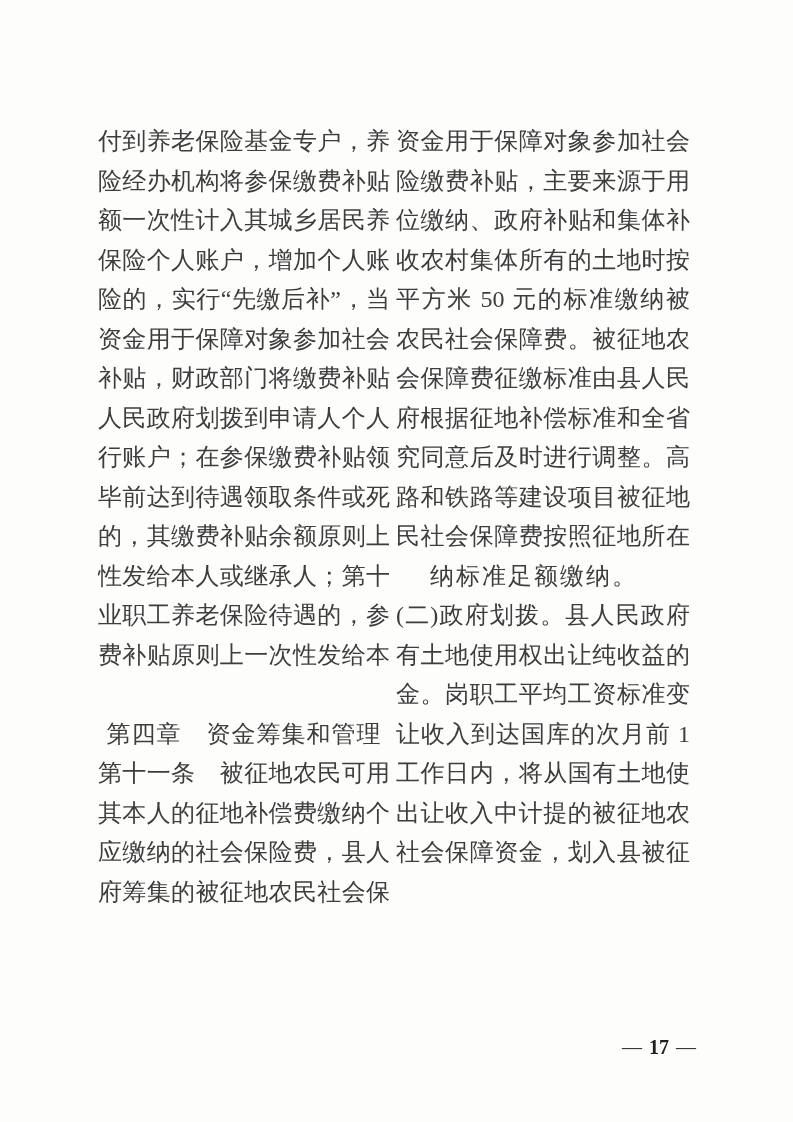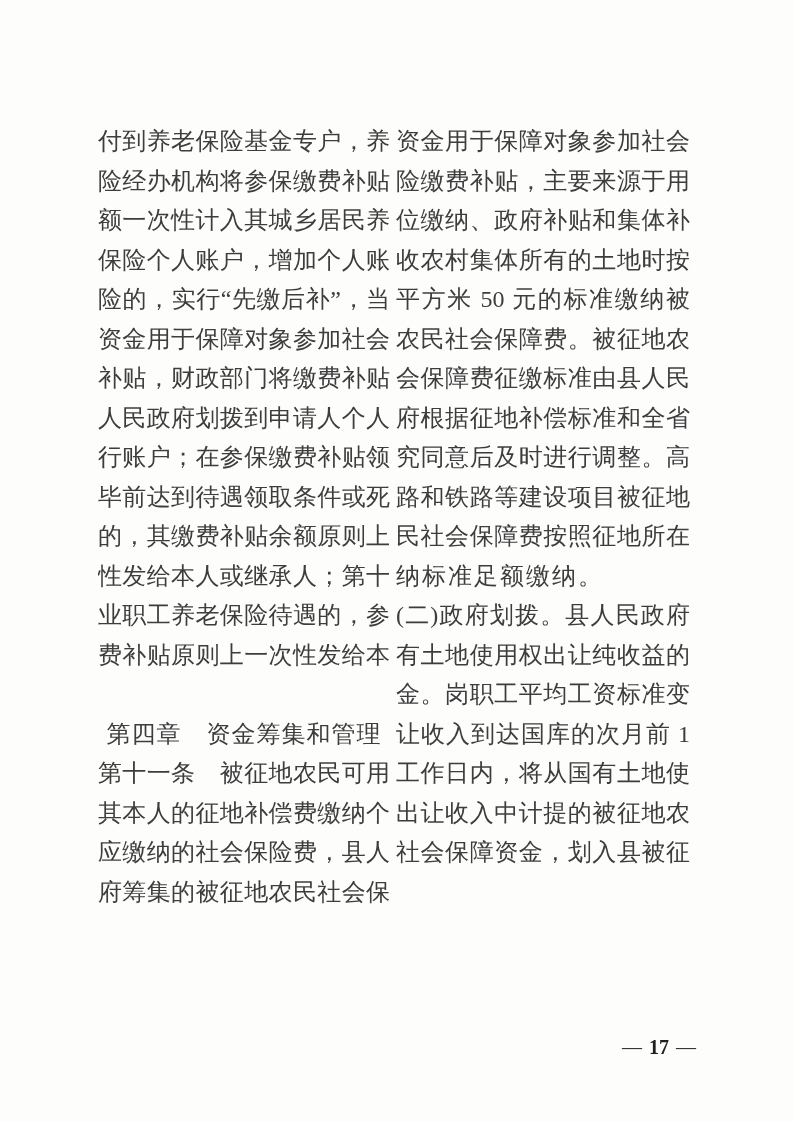--- a/index.html
+++ b/index.html
@@ -44,20 +44,21 @@
     text-align-last: justify;
   }
   .text-line.center {
     text-align-last: center;
     letter-spacing: 1px;
   }
   .text-line.left {
     text-align: left;
     text-align-last: left;
     letter-spacing: 2px;
+    margin-left: 34px;
   }
   .text-line.blank {
     
   }
   .page-footer {
     position: absolute;
     top: 1036px;
     right: 90px;
     font-size: 20px;
     color: #1f1f1f;

